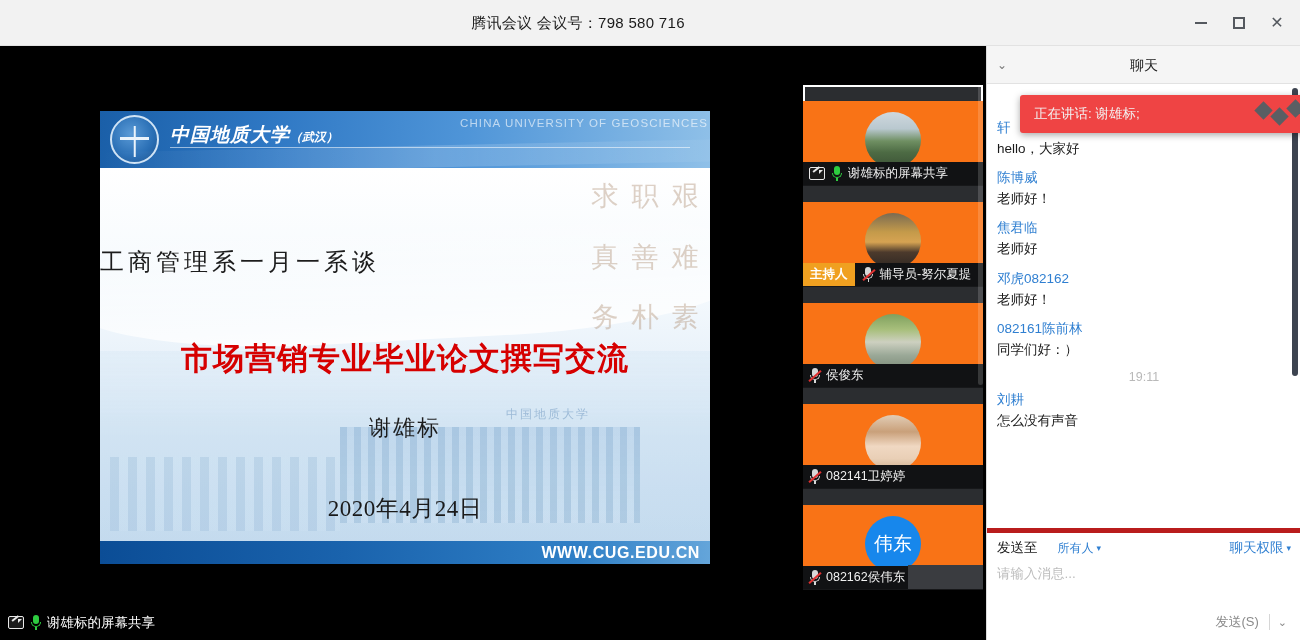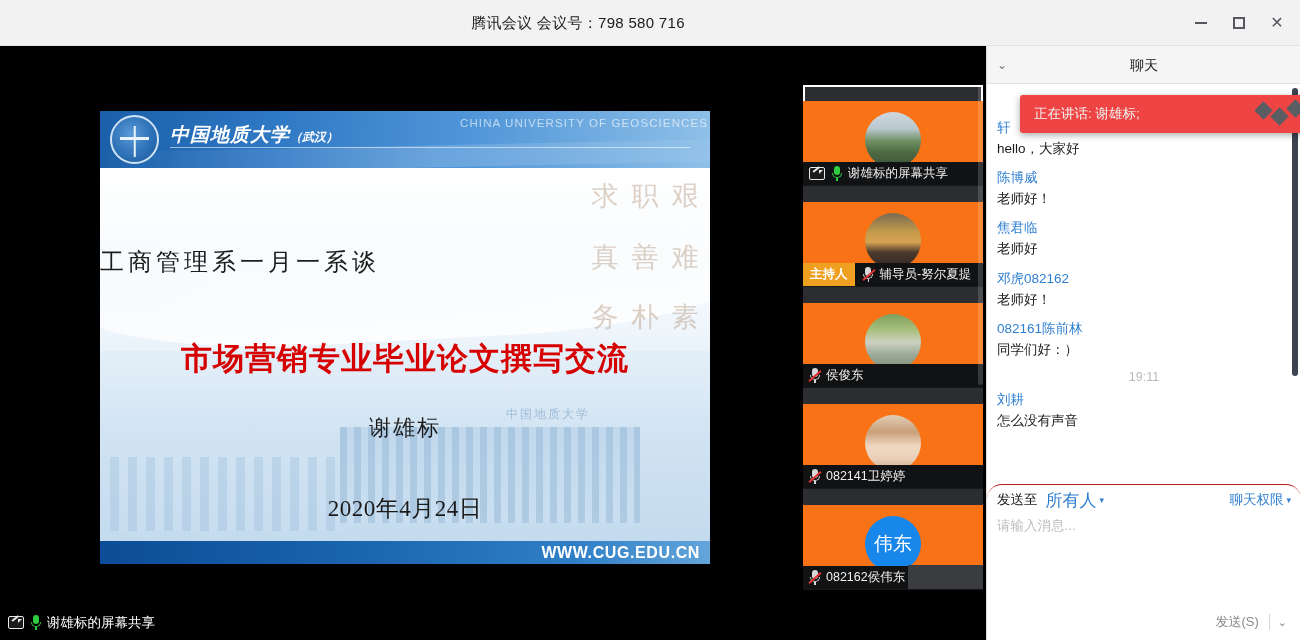--- a/index.html
+++ b/index.html
@@ -367,32 +367,31 @@
     position: absolute; right: 2px; top: 42px;
     width: 6px; height: 394px;
   }
   .chat-scroll .thumb {
     position: absolute; left: 0; top: 0;
     width: 6px; height: 288px;
     background: #3d4450; border-radius: 3px;
   }
   .chat-compose {
     position: absolute; left: 0; bottom: 0;
-    width: 314px; height: 156px;
-    border-top: 1px solid #b91c1c;
+    width: 314px; height: 112px;
+    border-top: 5px solid #b91c1c;
     background: #fff;
-    border-radius: 15px;
   }
   .compose-top {
     position: relative; height: 30px;
     display: flex; align-items: center;
     padding: 0 10px;
   }
   .send-to-label { font-size: 13.5px; color: #1a1a1a; }
-  .send-to-value { font-size: 17px; color: #2f7fd1; margin-left: 8px; }
+  .send-to-value { font-size: 12px; color: #2f7fd1; margin-left: 20px; }
   .caret { font-size: 9px; color: #2f7fd1; margin-left: 3px; }
   .chat-perm {
     position: absolute; right: 10px; top: 0; height: 30px;
     display: flex; align-items: center;
     font-size: 13.5px; color: #2f7fd1;
   }
   .compose-input {
     position: absolute; left: 10px; top: 32px;
     width: 294px; height: 78px;
     font-size: 13.5px; color: #bdbdbd;

